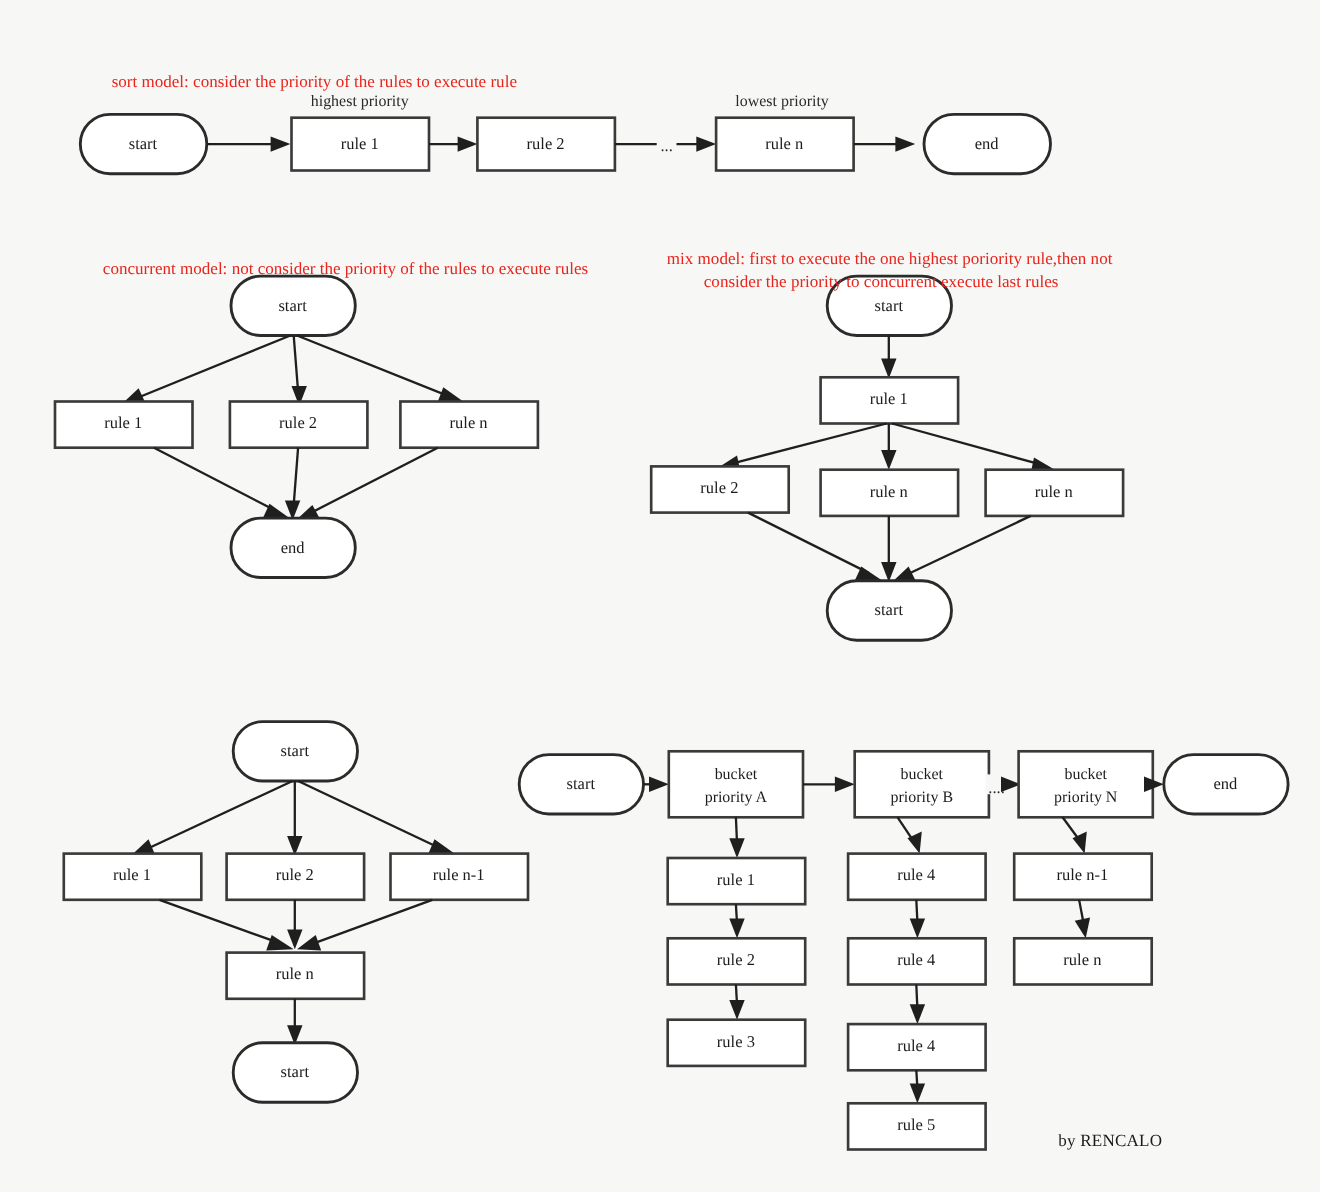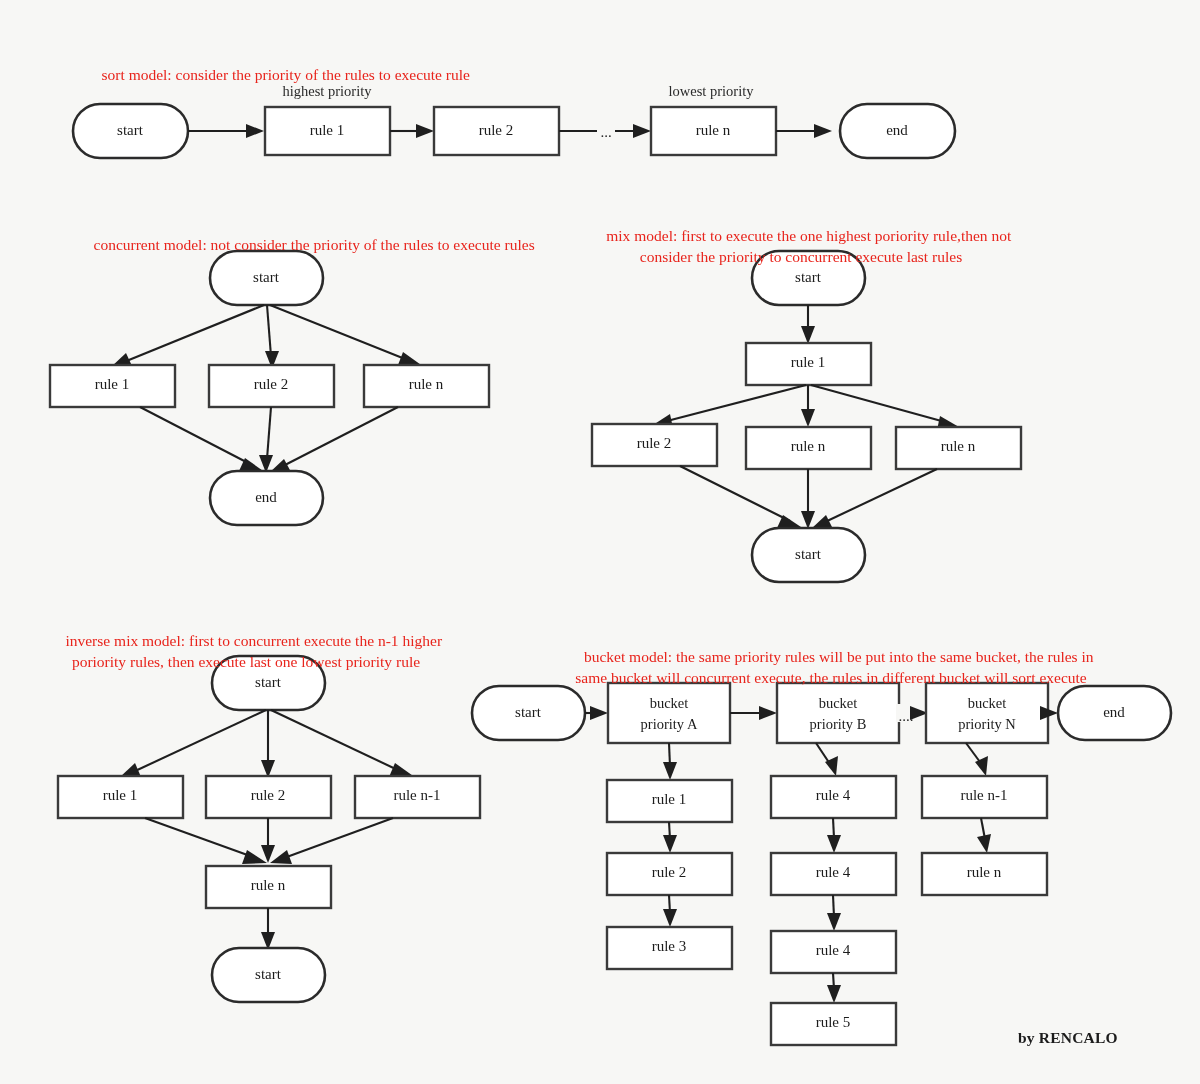--- a/index.html
+++ b/index.html
@@ -98,25 +98,25 @@
     left: 566px; top: 204px; width: 470px;
   }
   #heading-inverse {
     left: 36px; top: 609px; width: 420px;
   }
   #heading-bucket {
     left: 566px; top: 625px; width: 530px;
   }
   .signature {
     position: absolute;
-    left: 1018px;
+    left: 962px;
     top: 1029px;
     font-family: "Liberation Serif", "DejaVu Serif", serif;
     font-size: 15.5px;
-    font-weight: bold;
+    font-weight: normal;
     color: #1c1c1c;
     letter-spacing: 0.2px;
   }
 </style>
 </head>
 <body>
 
 <div id="diagram-root">
 
   <svg class="canvas" viewBox="0 0 1200 1084" xmlns="http://www.w3.org/2000/svg">
@@ -492,23 +492,17 @@
   </div>
 
   <div class="heading" id="heading-mix">
     <span class="hl">mix model:</span><span> first to execute the one highest poriority rule,then not consider the priority to concurrent execute last rules</span>
   </div>
 
   <div class="heading" id="heading-concurrent">
     <span class="hl">concurrent model:</span><span> not consider the priority of the rules to execute rules</span>
   </div>
 
-  <div class="heading" id="heading-inverse">
-    <span class="hl">inverse mix model:</span><span> first to concurrent execute the n-1 higher poriority rules, then execute last one lowest priority rule</span>
-  </div>
-
-  <div class="heading" id="heading-bucket">
-    <span class="hl">bucket model</span><span>: the same priority rules will be put into the same bucket, the rules in same bucket will concurrent execute, the rules in different bucket will sort execute</span>
-  </div>
+
 
   <div class="signature">by RENCALO</div>
 
 </div>
 
 </body></html>

